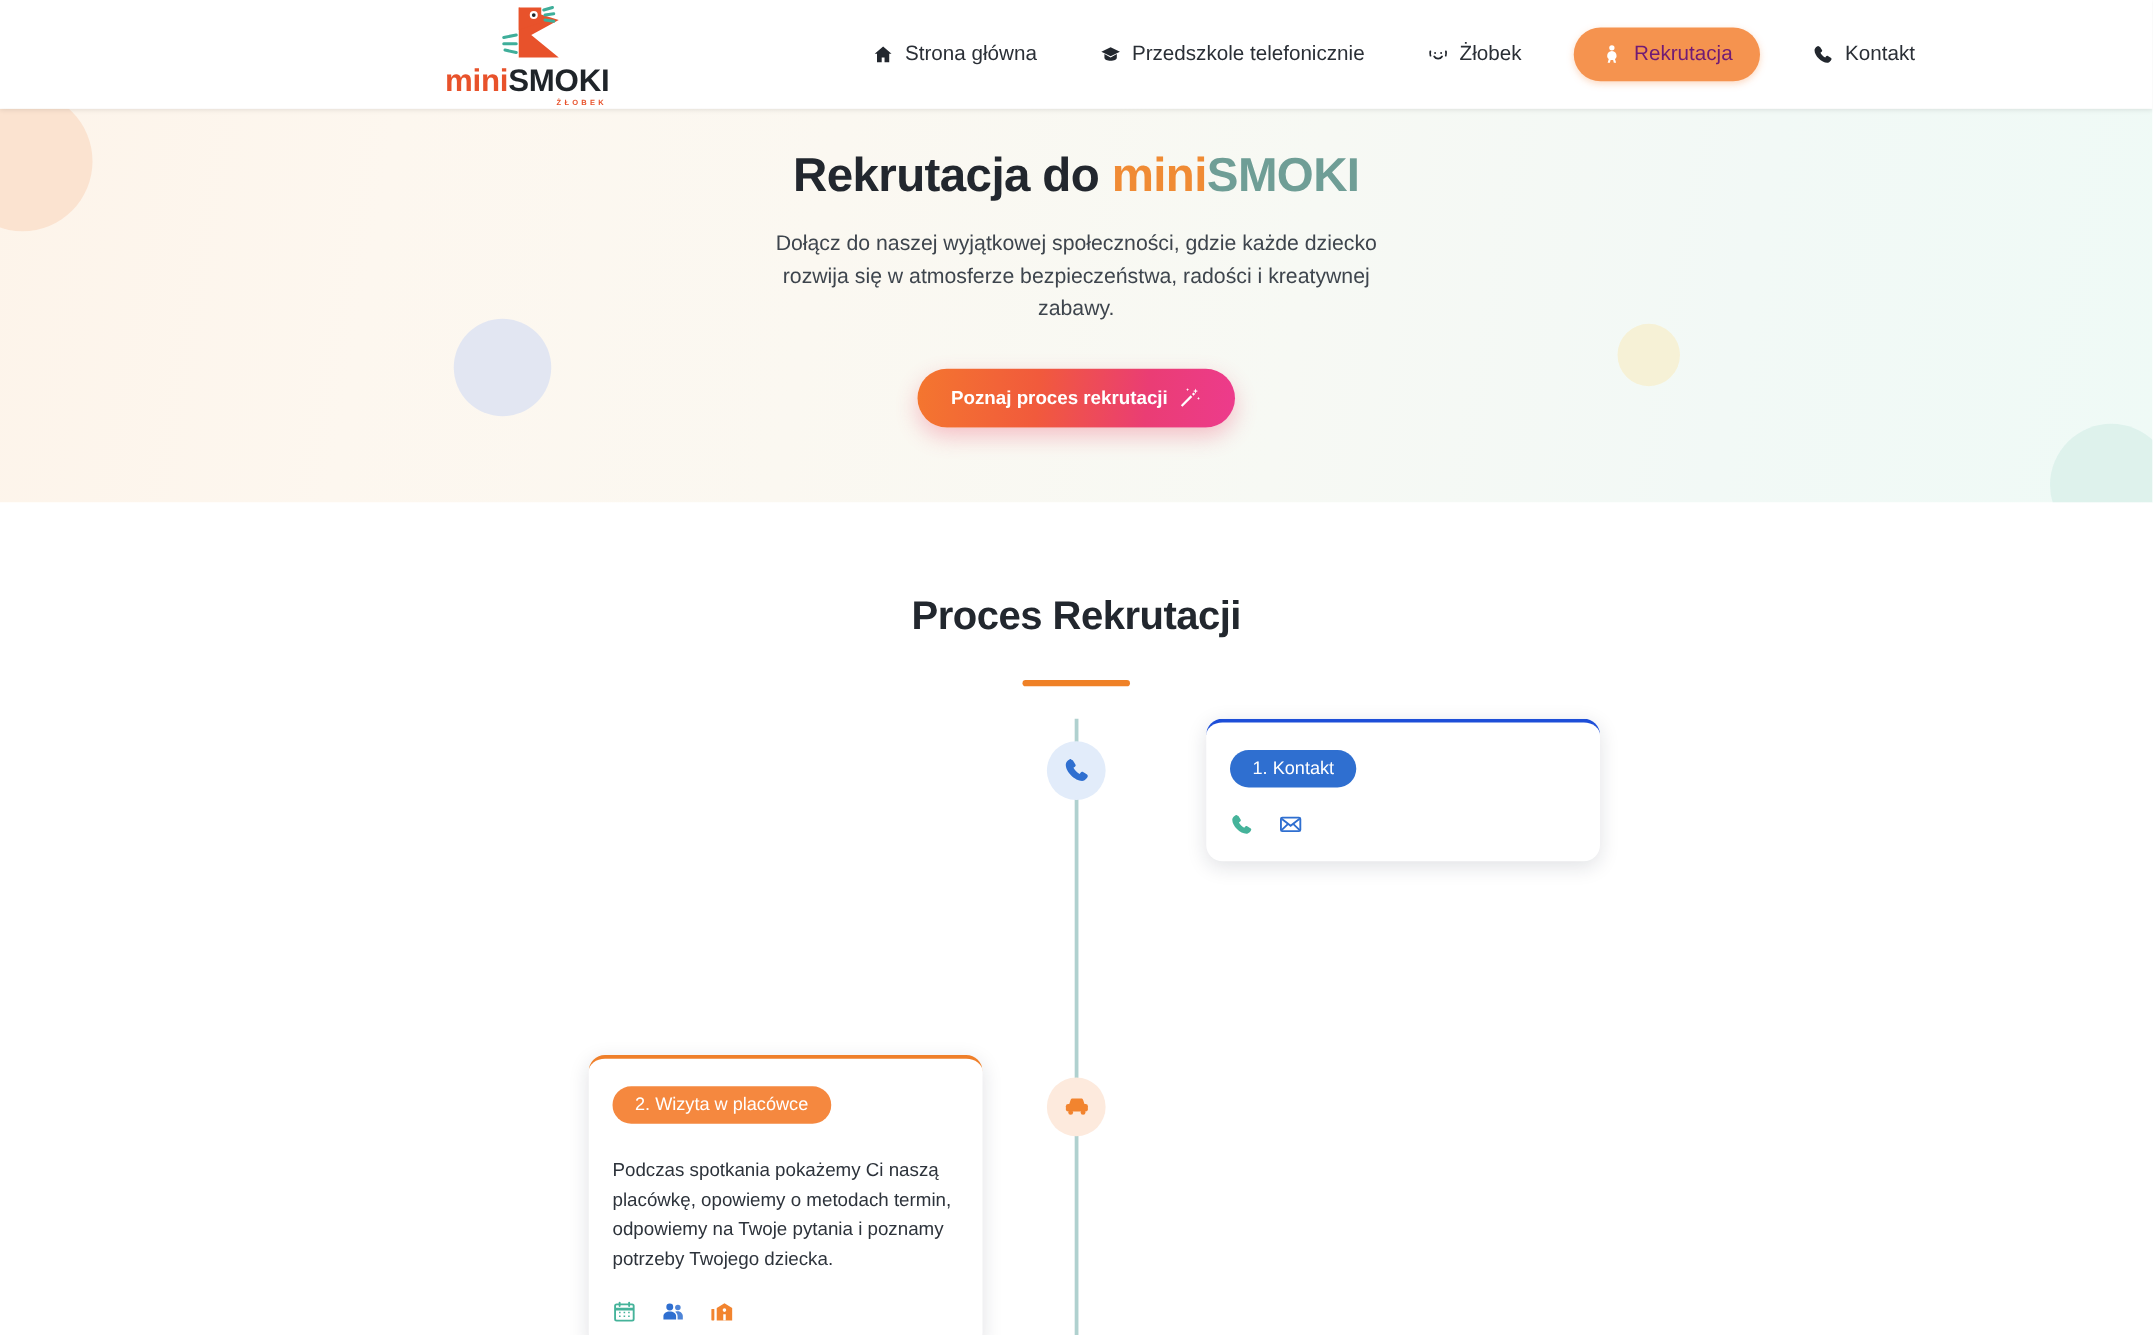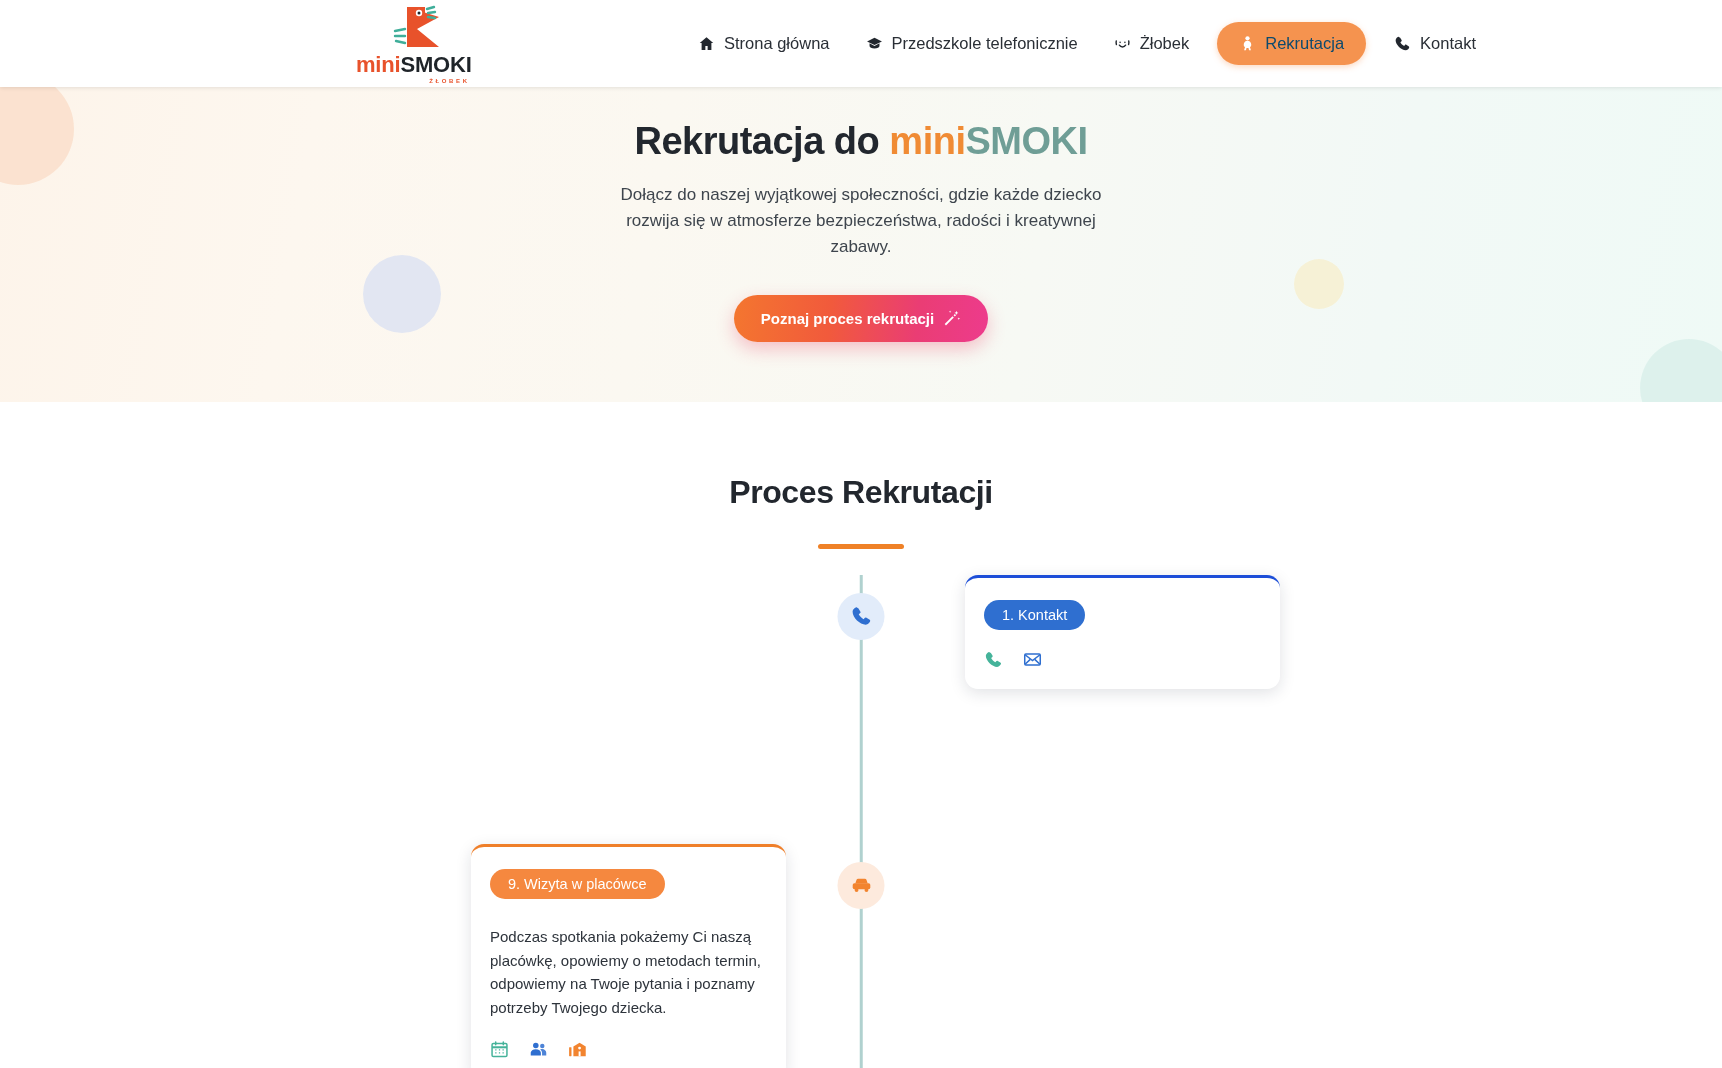--- a/index.html
+++ b/index.html
@@ -31,21 +31,21 @@
     top: 0;
     height: 87px;
     display: flex;
     flex-direction: column;
     align-items: center;
     justify-content: center;
     cursor: pointer;
   }
   .logo-mark { width: 62px; height: 50px; display: block; margin-bottom: 1px; }
   .logo-text {
-    font-size: 22px;
+    font-size: 25px;
     font-weight: 800;
     letter-spacing: -0.2px;
     line-height: 1;
     white-space: nowrap;
   }
   .logo-text .lt-mini { color: #e8522b; font-weight: 800; }
   .logo-text .lt-smoki { color: #1f2429; font-weight: 800; }
   .logo-sub {
     font-size: 6px;
     font-weight: 700;
@@ -57,40 +57,40 @@
     padding-right: 2px;
   }
 
   .main-nav {
     position: absolute;
     left: 680px;
     top: 0;
     height: 87px;
     display: flex;
     align-items: center;
-    gap: 0px;
+    gap: 14px;
   }
   .nav-item {
     display: flex;
     align-items: center;
     gap: 9px;
     padding: 9px 18px;
     font-size: 16.5px;
     color: #2a2f36;
     white-space: nowrap;
     cursor: pointer;
     border-radius: 999px;
     text-decoration: none;
   }
   .nav-item .nav-ico { display: inline-flex; width: 17px; height: 17px; align-items: center; justify-content: center; }
   .nav-item .nav-ico svg { width: 100%; height: 100%; display: block; }
 
   .nav-item.cta {
     background: #f5934f;
-    color: #0c4a6e;
+    color: #701a75;
     padding: 12px 22px;
     margin: 0 10px;
     box-shadow: 0 2px 6px rgba(245,147,79,0.35);
   }
   .nav-item.cta .nav-ico svg { fill: #ffffff; }
 
   
   .hero {
     position: relative;
     height: 315px;
@@ -362,21 +362,21 @@
         <svg viewBox="0 0 24 24" fill="#f2842f">
           <path d="M5.2 10.4 L6.6 6.4 c.25-.75.9-1.2 1.7-1.2h7.4c.8 0 1.45.45 1.7 1.2l1.4 4z"></path>
           <rect x="2.4" y="10.1" width="19.2" height="6.4" rx="1.9"></rect>
           <circle cx="6.6" cy="17.4" r="2.1"></circle>
           <circle cx="17.4" cy="17.4" r="2.1"></circle>
         </svg>
       </span>
     </div>
 
     <div class="tl-card left">
-      <span class="tl-badge orange">9. Wizyta w placówce</span>
+      <span class="tl-badge orange">2. Wizyta w placówce</span>
       <p class="tl-text">Podczas spotkania pokażemy Ci naszą placówkę, opowiemy o metodach termin, odpowiemy na Twoje pytania i poznamy potrzeby Twojego dziecka.</p>
       <div class="tl-icons">
         <span>
           <svg class="ti" viewBox="0 0 24 24" fill="none" stroke="#45b39a" stroke-width="1.9">
             <rect x="2.6" y="4.4" width="18.8" height="16.4" rx="1.6"></rect>
             <path d="M2.6 9.2 H21.4" stroke-width="2.6"></path>
             <path d="M7.2 2.6v3.4 M16.8 2.6v3.4" stroke-linecap="round"></path>
             <path d="M6.6 12.6h1.6M11.2 12.6h1.6M15.8 12.6h1.6M6.6 16.4h1.6M11.2 16.4h1.6M15.8 16.4h1.6" stroke-width="1.6"></path>
           </svg>
         </span>

